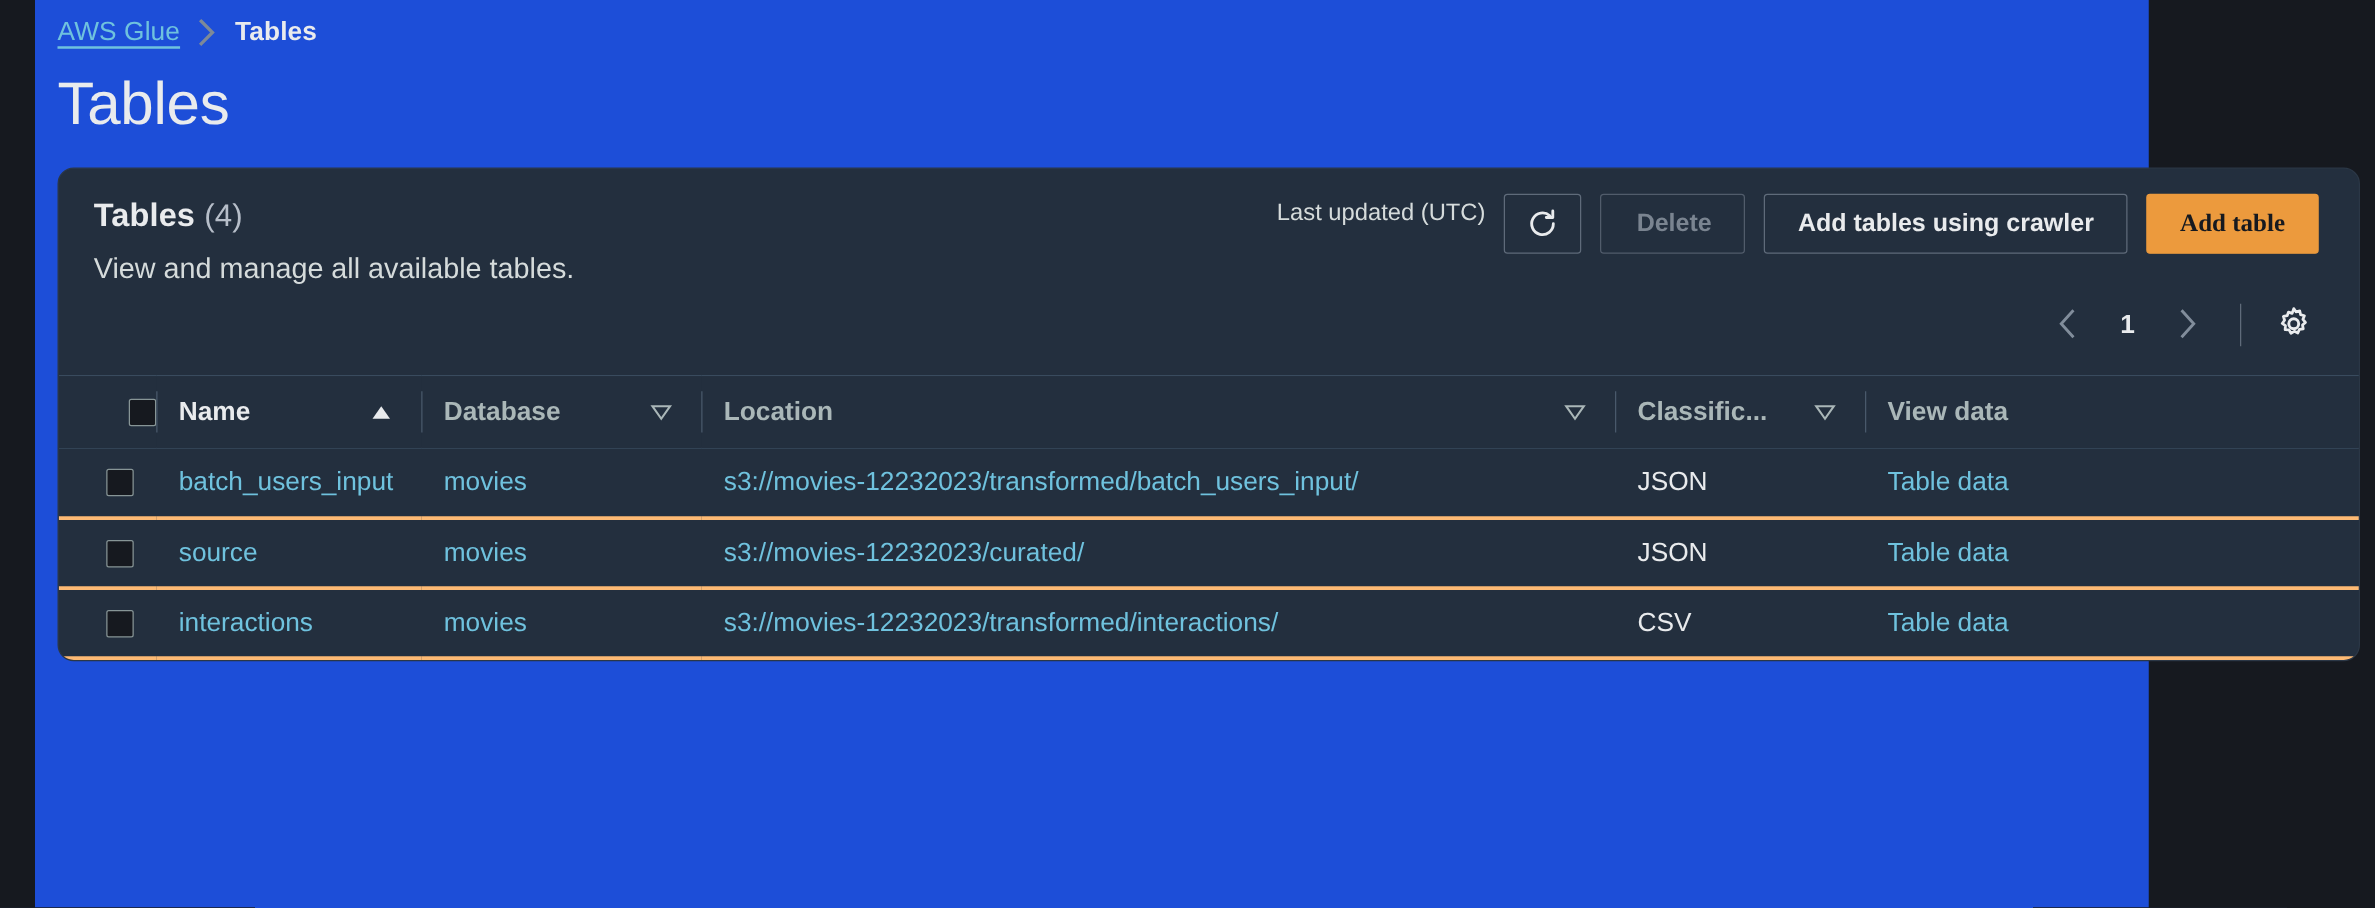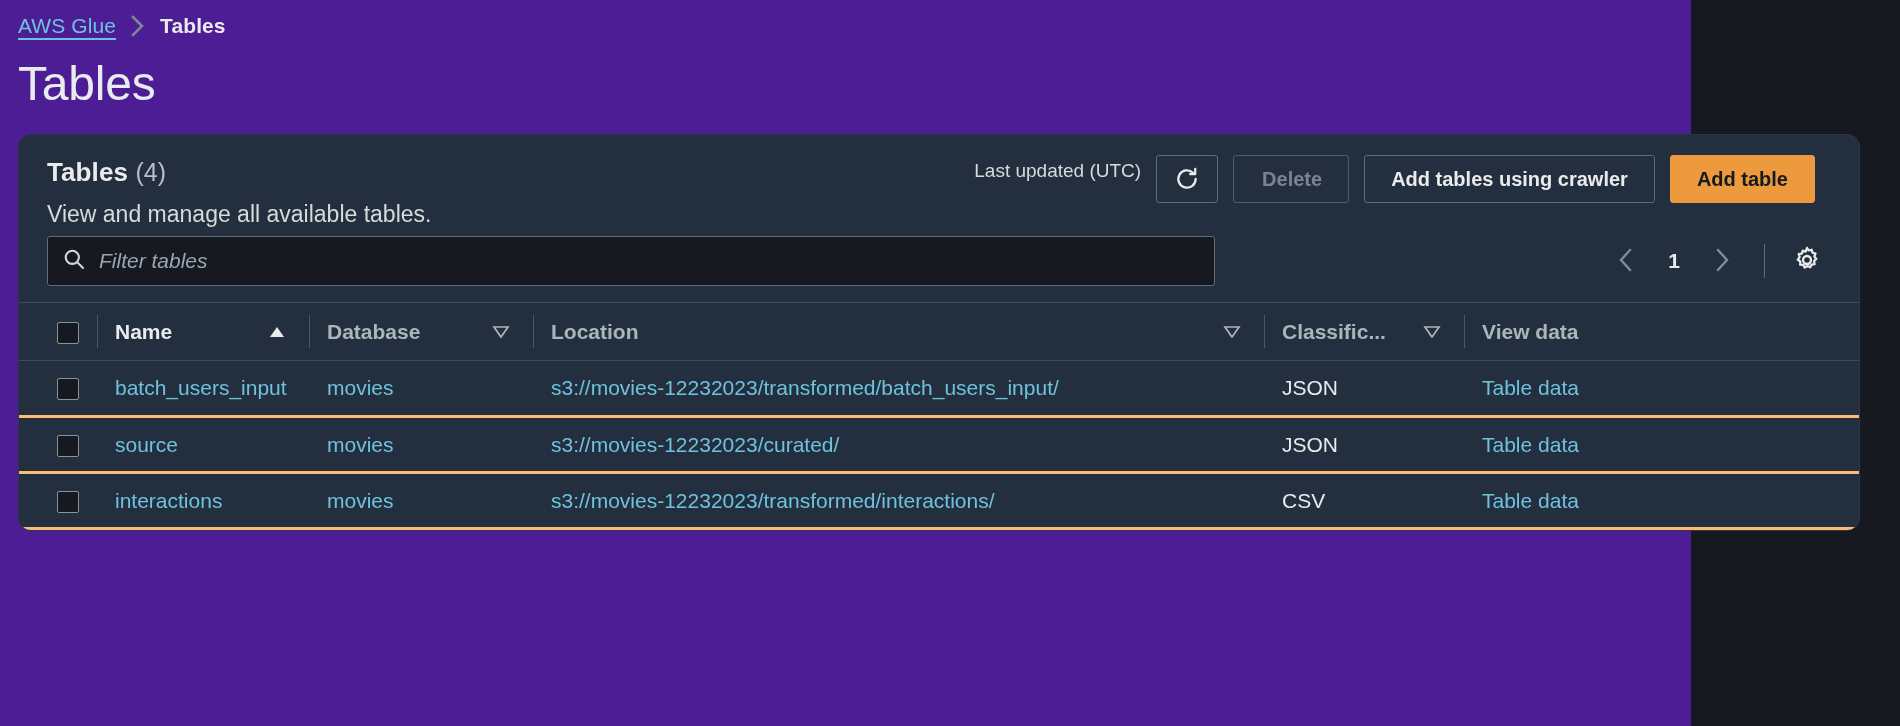--- a/index.html
+++ b/index.html
@@ -9,23 +9,24 @@
     width: 1900px;
     height: 726px;
     background: #16191f;
     font-family: "Liberation Sans", sans-serif;
     overflow: hidden;
   }
 
   .page {
     width: 1691px;
     height: 726px;
-    background: #4c1d95;
+    background: #1d4ed8;
     padding: 0 18px;
     position: relative;
+    margin-left: 28px;
   }
 
   
   .breadcrumb {
     display: flex;
     align-items: center;
     height: 46px;
     padding-top: 6px;
     gap: 14px;
   }
@@ -102,21 +103,21 @@
     font-size: 23px;
     margin-top: 13px;
   }
 
   .card-head-right {
     margin-left: auto;
     display: flex;
     align-items: flex-start;
     gap: 15px;
     position: absolute;
-    right: 44px;
+    right: 32px;
     top: 20px;
   }
 
   .last-updated {
     text-align: right;
     color: #d5dbdb;
     font-size: 19px;
     line-height: 1.38;
     padding-top: 3px;
     white-space: nowrap;
@@ -142,20 +143,21 @@
   .btn.disabled {
     color: #7a8490;
     border-color: #515c6b;
     cursor: default;
     padding-left: 28px;
   }
   .btn.primary {
     background: #ec9a3d;
     border-color: #ec9a3d;
     color: #16191f;
+    font-family: Liberation Serif, serif;
   }
   .btn svg { display: block; }
 
   
   .filter-row {
     display: flex;
     align-items: center;
     padding: 8px 28px 16px 28px;
   }
   .search-box {
@@ -216,21 +218,21 @@
   table.tbl {
     width: 100%;
     border-collapse: collapse;
     table-layout: fixed;
   }
   table.tbl thead th {
     background: #232f3e;
     border-top: 1px solid #394b5e;
     border-bottom: 1px solid #394b5e;
     height: 58px;
-    text-align: left;
+    text-align: right;
     font-size: 21px;
     font-weight: bold;
     color: #aab7b8;
     padding: 0 0 0 18px;
     position: relative;
     vertical-align: middle;
   }
   table.tbl thead th.sorted { color: #e9ebed; }
   table.tbl thead th .th-in {
     display: flex;
@@ -337,29 +339,20 @@
           </span>
         </button>
 
         <button class="btn disabled">Delete</button>
         <button class="btn">Add tables using crawler</button>
         <button class="btn primary">Add table</button>
       </div>
     </div>
 
     <div class="filter-row">
-      <div class="search-box">
-        <span>
-          <svg width="24" height="24" viewBox="0 0 24 24" fill="none">
-            <circle cx="10.3" cy="10.3" r="6.6" stroke="#cfd6dd" stroke-width="2.1" fill="none"></circle>
-            <path d="M15.3 15.3 L21 21" stroke="#cfd6dd" stroke-width="2.1" stroke-linecap="round"></path>
-          </svg>
-        </span>
-        <input class="search-input" type="text" placeholder="Filter tables" style="">
-      </div>
 
       <div class="pager">
         <button class="pager-btn">
           <span>
             <svg width="18" height="26" viewBox="0 0 18 26" fill="none">
               <path d="M13 3 L4 13 L13 23" stroke="#818d9b" stroke-width="2.3" fill="none" stroke-linecap="square"></path>
             </svg>
           </span>
         </button>
         <span class="pager-num">1</span>

